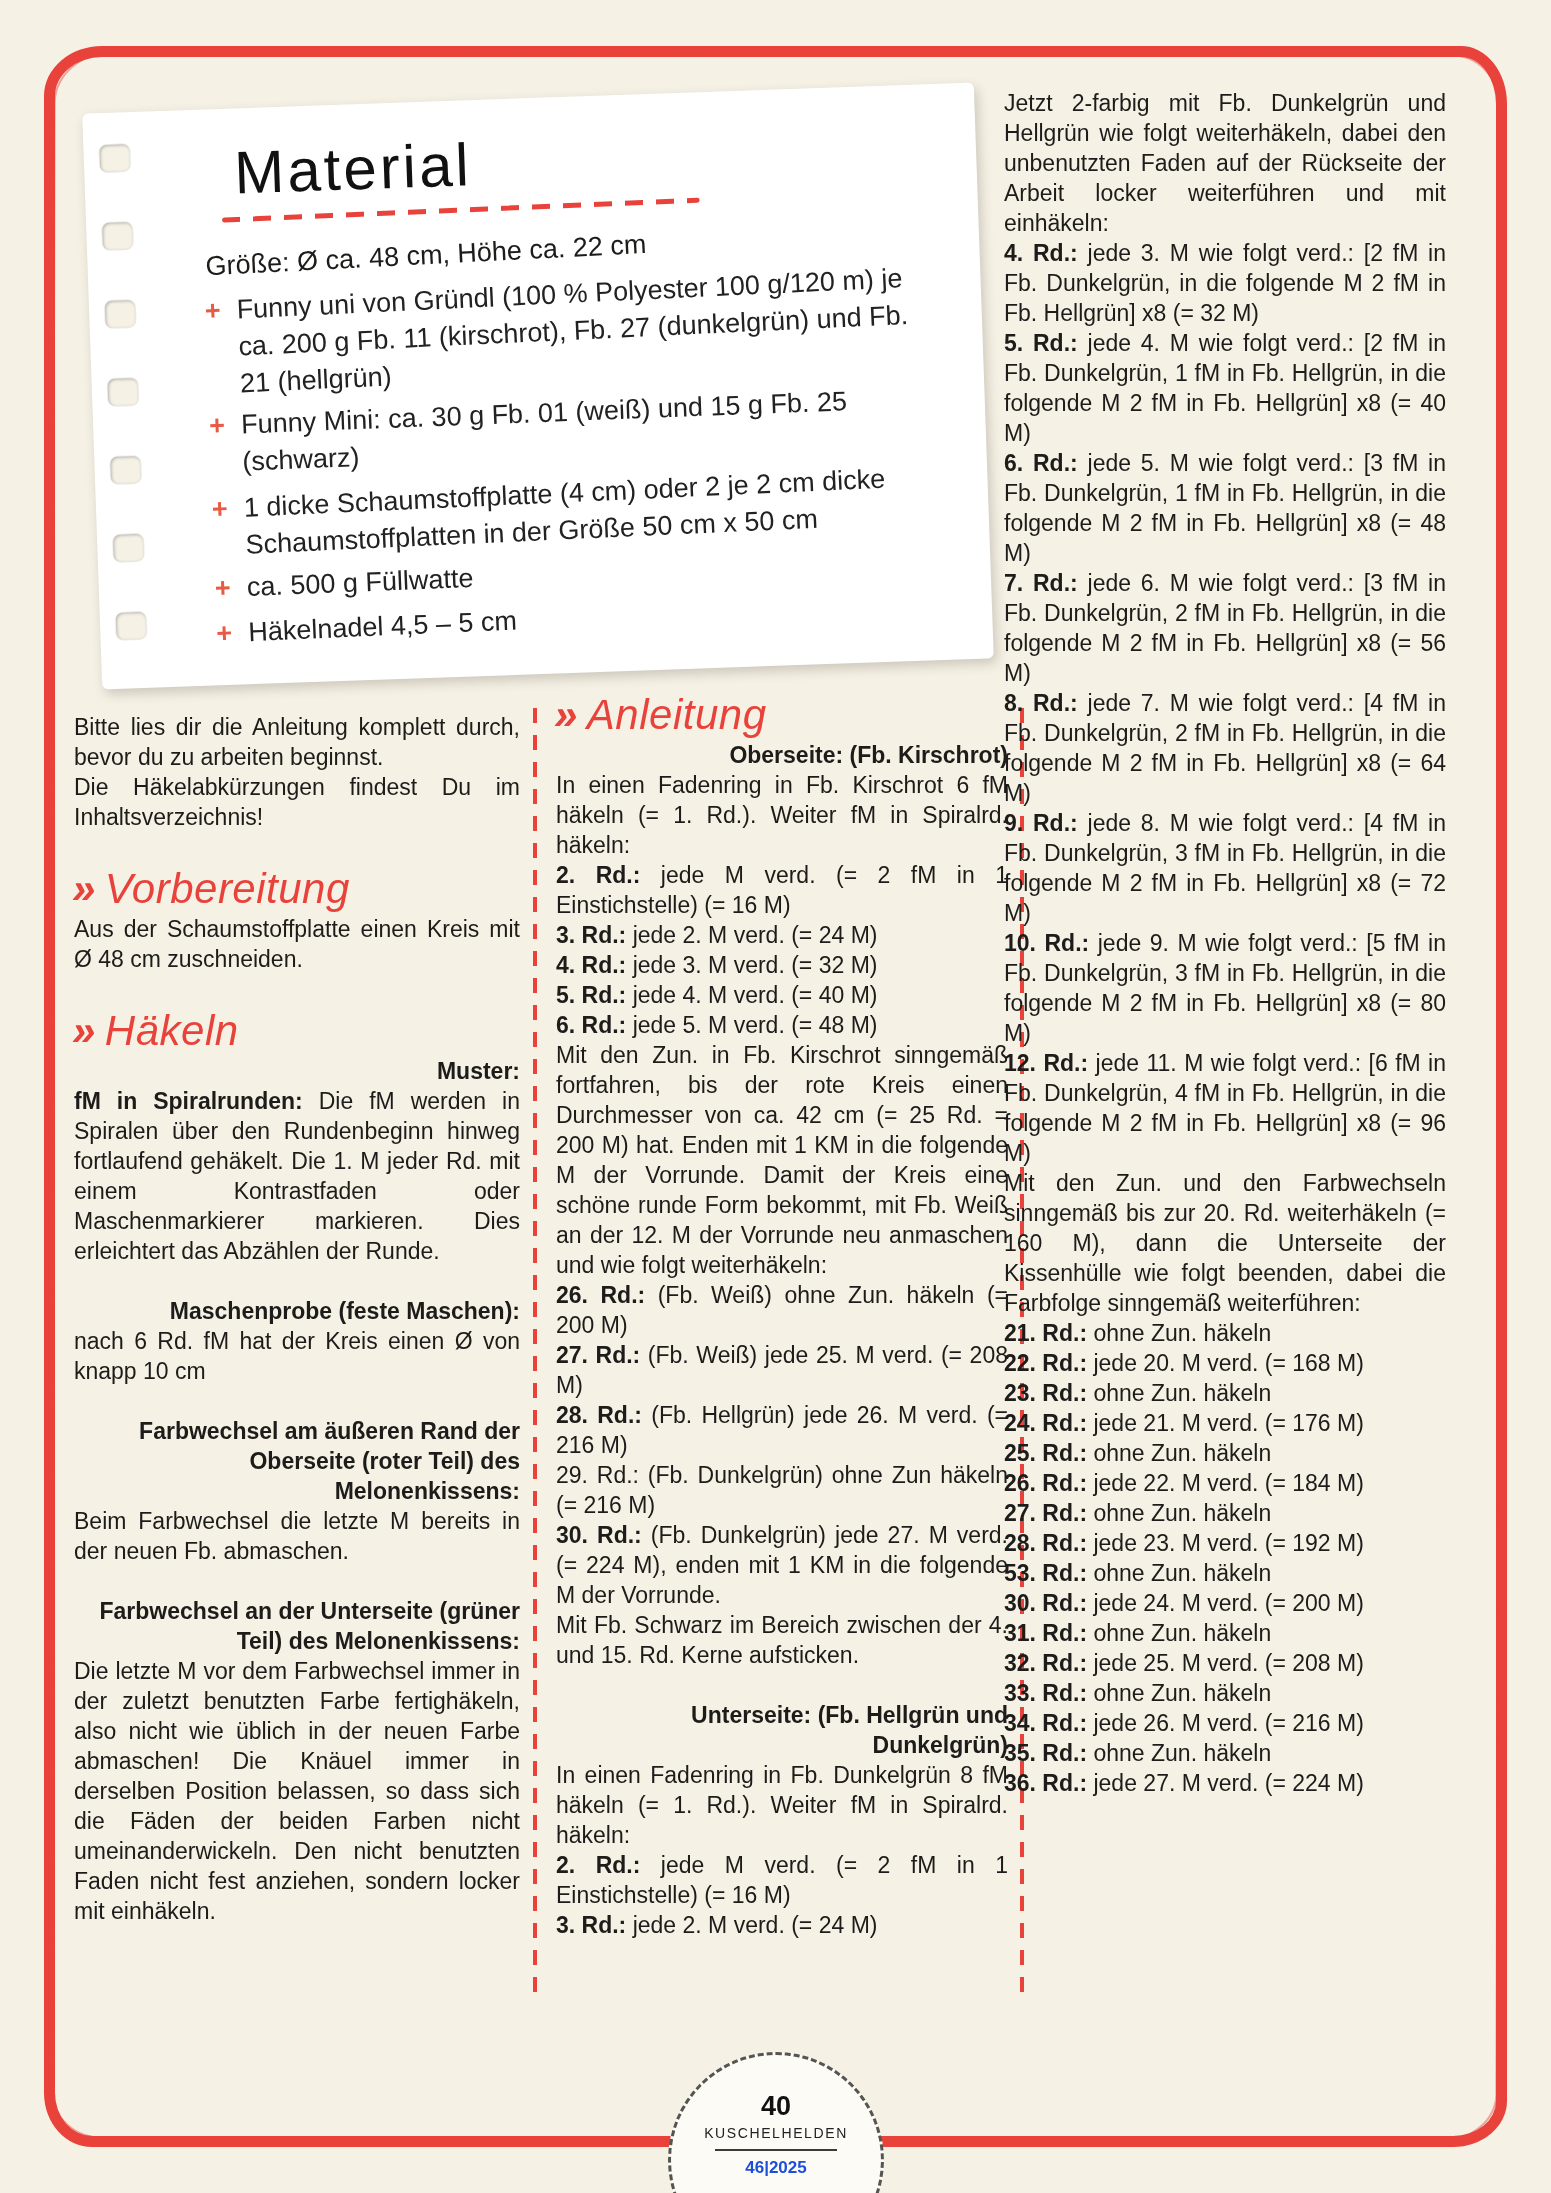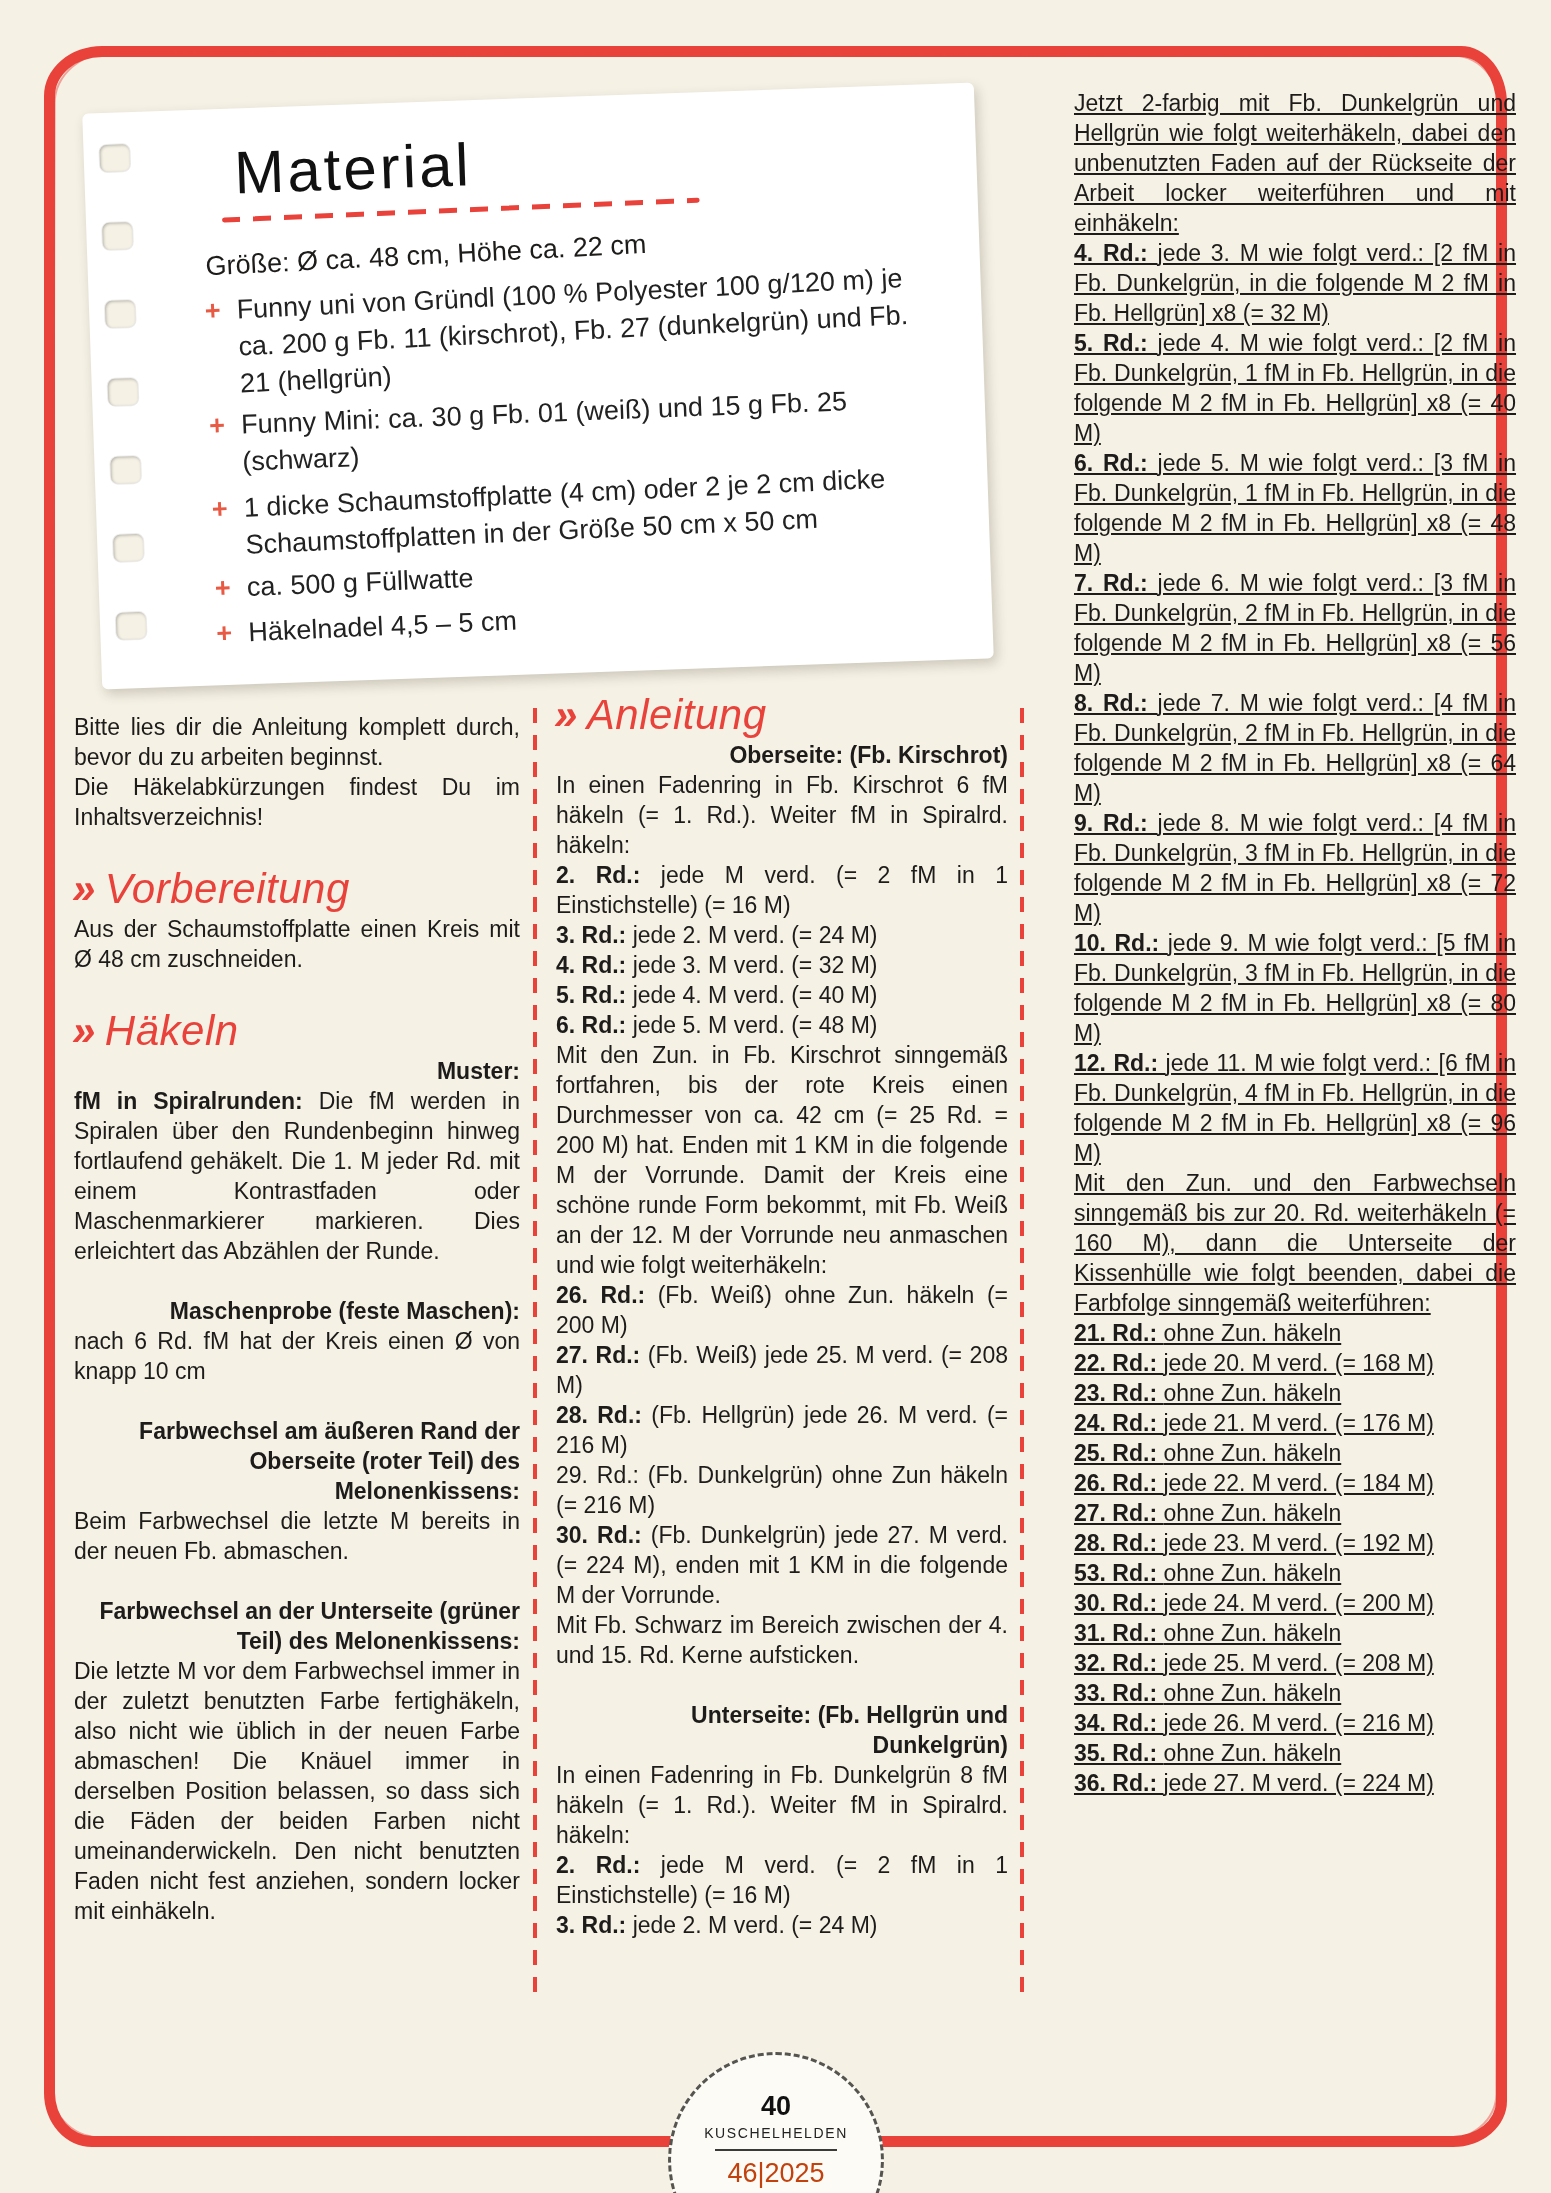--- a/index.html
+++ b/index.html
@@ -53,21 +53,21 @@
   .mat-item .plus{ position:absolute; left:4px; top:0; color:#e85a43; font-weight:bold; }
   .mat-item:nth-child(1){transform:rotate(-.7deg)}
   .mat-item:nth-child(2){transform:rotate(-.2deg)}
   .mat-item:nth-child(3){transform:rotate(-.6deg)}
   .mat-item:nth-child(4){transform:rotate(-.3deg)}
   .mat-item:nth-child(5){transform:rotate(-.5deg)}
   
   .col{ position:absolute; font-size:23px; line-height:30px; text-align:justify; }
   .col-left { left:74px;  top:712px; width:446px; }
   .col-mid  { left:556px; top:700px; width:452px; }
-  .col-right{ left:1074px; top:88px;  width:442px;text-decoration:underline; }
+  .col-right{ left:1004px; top:88px;  width:442px; }
   .sep{
     position:absolute; width:4px;
     background:repeating-linear-gradient(to bottom,#e8423b 0 15px, transparent 15px 27px);
   }
   .sep-1{ left:533px;  top:708px; height:1288px; }
   .sep-2{ left:1020px; top:708px; height:1288px; }
   .para{ margin:0; }
   .para b{ font-weight:bold; }
   .bold-line{ font-weight:bold; text-align:right; }
   .gap{ height:30px; }
@@ -79,21 +79,21 @@
   .red-heading .chev{ font-weight:bold; margin-right:9px; }
   
   .stamp{
     position:absolute; left:668px; top:2052px; width:216px; height:216px;
     background:#fcfbf6; border:3px dashed #55544f; border-radius:50%;
     text-align:center; padding-top:36px; z-index:5;
   }
   .stamp-num{ font-size:27px; font-weight:bold; color:#111;text-align:center; }
   .stamp-mag{ font-size:14px; letter-spacing:1.6px; margin-top:3px; color:#222; }
   .stamp-line{ width:122px; height:2px; background:#3a3a38; margin:8px auto 7px; }
-  .stamp-issue{ font-size:27px; font-weight:normal; color:#c2410c; }
+  .stamp-issue{ font-size:17px; font-weight:bold; color:#1d4ed8; }
 </style>
 </head>
 <body>
 
 <div class="page">
 
   <div class="frame"></div>
 
   <div class="material-card">
     <span class="hole h1"></span>

